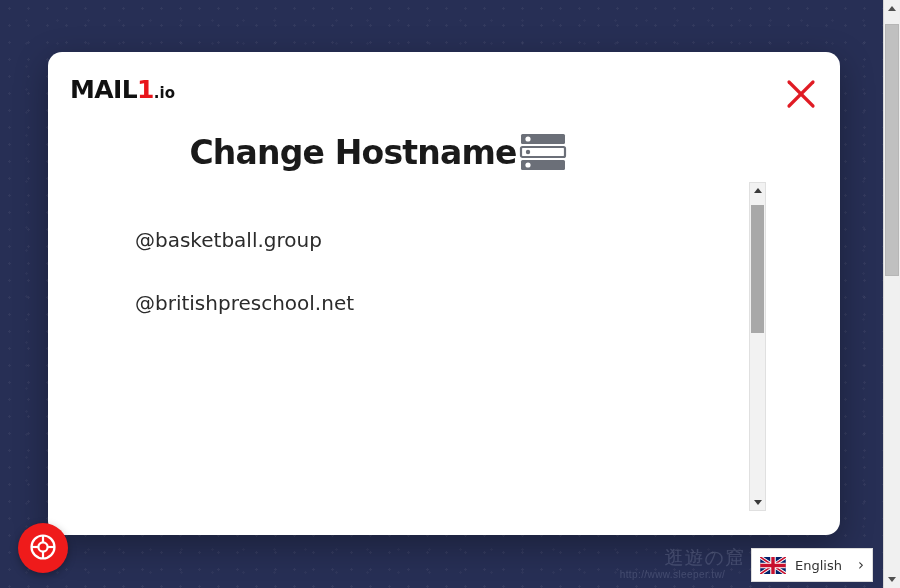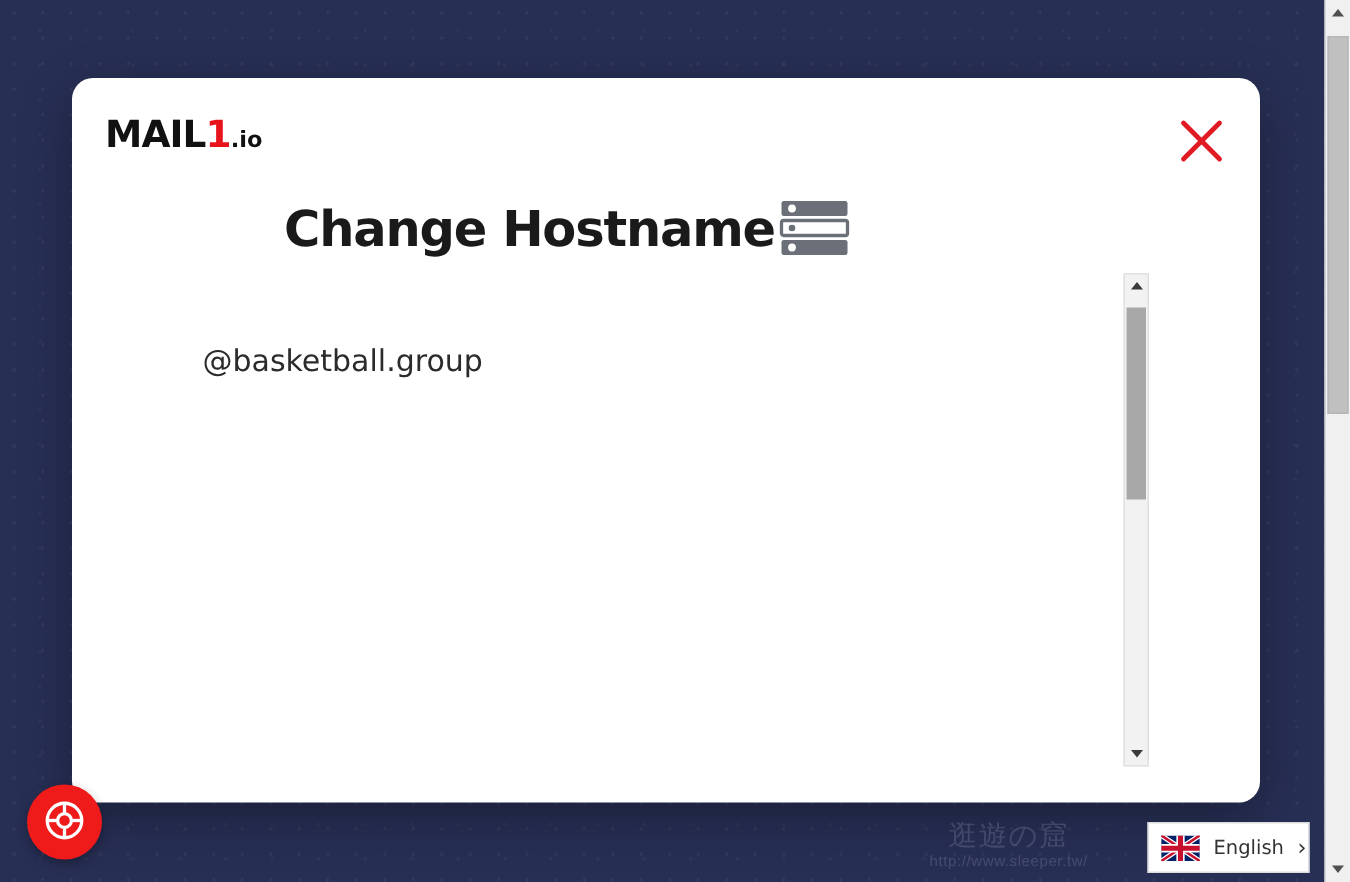--- a/index.html
+++ b/index.html
@@ -182,21 +182,21 @@
     display: flex;
     align-items: center;
     justify-content: center;
     box-shadow: 0 3px 8px rgba(0,0,0,0.3);
   }
 
   
   .lang-select {
     position: absolute;
     right: 27px; bottom: 6px;
-    width: 108px; height: 34px;
+    width: 122px; height: 34px;
     background: #ffffff;
     border: 1px solid #dcdcdc;
     display: flex;
     align-items: center;
     padding: 0 8px;
     gap: 9px;
     cursor: pointer;
   }
   .flag { width: 26px; height: 17px; display: block; flex: 0 0 auto; }
   .lang-label {
@@ -223,20 +223,21 @@
     pointer-events: none;
     user-select: none;
   }
   .wm-cjk {
     font-family: "DejaVu Sans", sans-serif;
     font-size: 19px;
     color: #cfd6ee;
     letter-spacing: 1px;
     line-height: 1.2;
     white-space: nowrap;
+    text-align: right;
   }
   .wm-url {
     font-family: Liberation Sans, sans-serif;
     font-size: 10px;
     color: #cfd6ee;
     letter-spacing: 0.4px;
     white-space: nowrap;
   }
 </style>
 </head>
@@ -266,20 +267,21 @@
           <rect x="2" y="15" width="44" height="10" rx="1.5" fill="#ffffff" stroke="#6b6f78" stroke-width="2.2"></rect>
           <circle cx="9" cy="20" r="2.2" fill="#6b6f78"></circle>
           <rect x="2" y="28" width="44" height="10" rx="1.5" fill="#6b6f78"></rect>
           <circle cx="9" cy="33" r="2.6" fill="#ffffff"></circle>
         </svg>
       </span>
     </div>
 
     <div class="host-list">
       <div class="host-item">@basketball.group</div>
+      <div class="host-item">@britishpreschool.net</div>
     </div>
 
     <div class="inner-scrollbar">
       <div class="is-arrow up">
           <i></i>
         </div>
       <div class="is-thumb"></div>
       <div class="is-arrow down">
           <i></i>
         </div>

